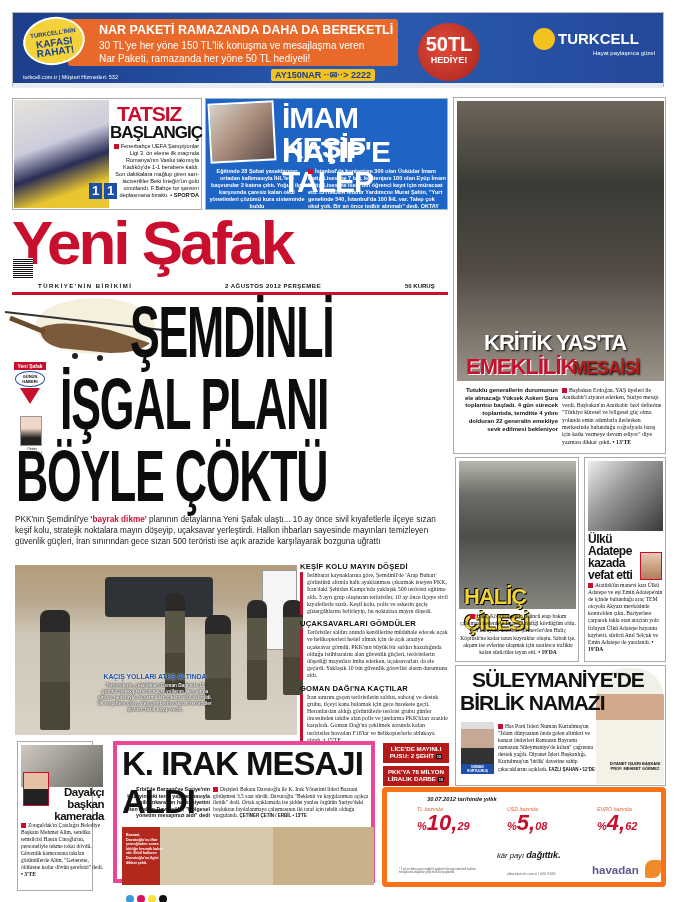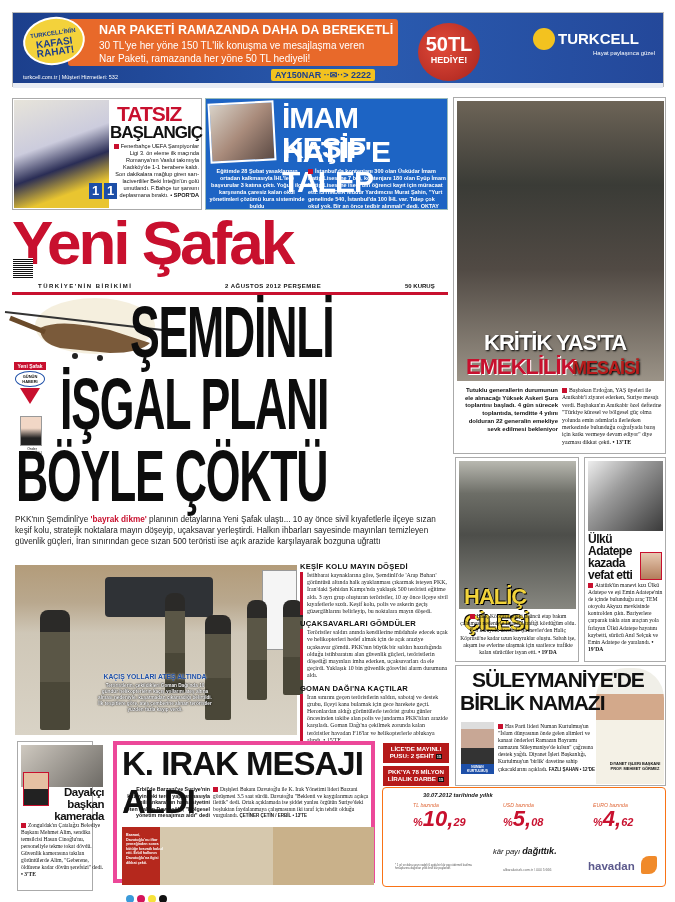--- a/index.html
+++ b/index.html
@@ -127,21 +127,21 @@
   #irak-cap { left: 9px; top: 88px; width: 38px; color: #fff; font-size: 3.7px; line-height: 4.6px; font-weight: bold; }
   #cmyk { left: 126px; top: 889px; }
   #cmyk span { display: inline-block; width: 8px; height: 8px; border-radius: 50%; margin-right: 3px; }
 
   
   .brief { background: #b51a1a; color: #fff; font-weight: bold; font-size: 6.2px; line-height: 7.4px; text-align: center; padding: 2px 4px; }
   #brief1 { left: 383px; top: 743px; width: 66px; }
   #brief2 { left: 383px; top: 766px; width: 66px; }
 
   
-  #ad-bank { left: 382px; top: 787px; width: 284px; height: 100px; border: 1px solid #f97316; border-radius: 4px; background: #fff; }
+  #ad-bank { left: 382px; top: 787px; width: 284px; height: 100px; border: 5px solid #f97316; border-radius: 4px; background: #fff; }
   #bank-date { left: 40px; top: 4px; font-size: 5.8px; font-style: italic; font-weight: bold; }
   .rate { top: 14px; width: 80px; }
   .rate-lbl { font-size: 5.2px; color: #e06a3b; font-style: italic; }
   .rate-val { color: #c8102e; font-weight: 900; font-style: italic; font-size: 22px; line-height: 22px; }
   .rate-val small { font-size: 11px; }
   #rate-tl { left: 30px; }
   #rate-usd { left: 120px; }
   #rate-eur { left: 210px; }
   #bank-slogan { left: 110px; top: 58px; font-size: 7.6px; font-style: italic; }
   #bank-slogan b { font-size: 9px; }

